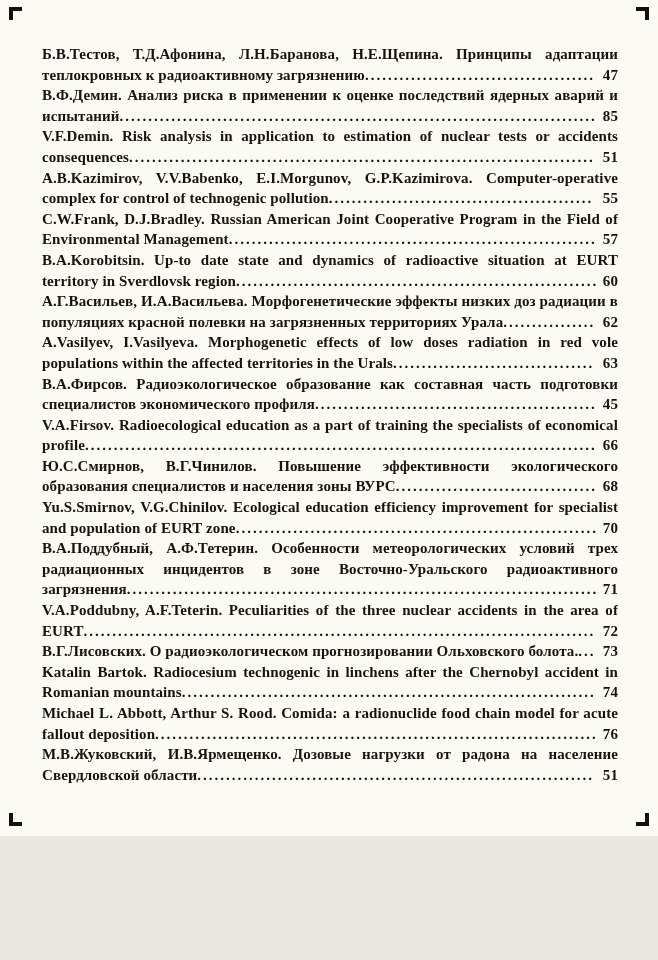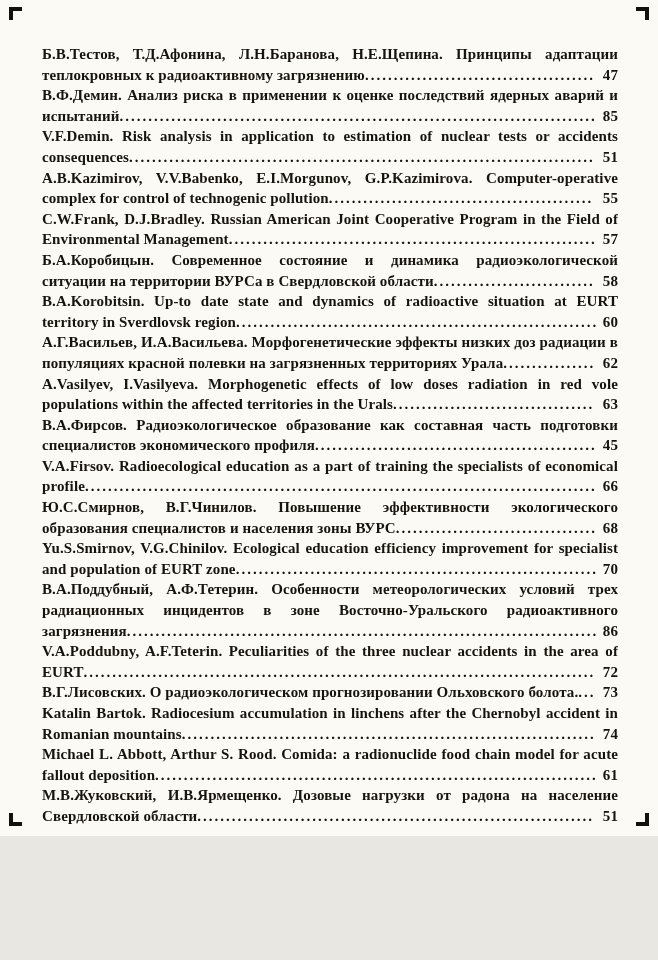--- a/index.html
+++ b/index.html
@@ -47,42 +47,41 @@
 
     <div class="entry"><span class="txt">В.Ф.Демин. Анализ риска в применении к оценке последствий ядерных аварий и испытаний</span><span class="leader">...................................................................................</span><span class="num">85</span></div>
 
     <div class="entry"><span class="txt">V.F.Demin. Risk analysis in application to estimation of nuclear tests or accidents consequences</span><span class="leader">.................................................................................</span><span class="num">51</span></div>
 
 
     <div class="entry"><span class="txt">A.B.Kazimirov, V.V.Babenko, E.I.Morgunov, G.P.Kazimirova. Computer-operative complex for control of technogenic pollution</span><span class="leader">..............................................</span><span class="num">55</span></div>
 
     <div class="entry"><span class="txt">C.W.Frank, D.J.Bradley. Russian American Joint Cooperative Program in the Field of Environmental Management</span><span class="leader">................................................................</span><span class="num">57</span></div>
 
-    <div class="entry"><span class="txt">Б.А.Коробицын. Современное состояние и динамика радиоэкологической ситуации на территории ВУРСа в Свердловской области</span><span class="leader">............................</span><span class="num">58</span></div>
 
     <div class="entry"><span class="txt">B.A.Korobitsin. Up-to date state and dynamics of radioactive situation at EURT territory in Sverdlovsk region</span><span class="leader">...............................................................</span><span class="num">60</span></div>
 
     <div class="entry"><span class="txt">А.Г.Васильев, И.А.Васильева. Морфогенетические эффекты низких доз радиации в популяциях красной полевки на загрязненных территориях Урала</span><span class="leader">................</span><span class="num">62</span></div>
 
     <div class="entry"><span class="txt">A.Vasilyev, I.Vasilyeva. Morphogenetic effects of low doses radiation in red vole populations within the affected territories in the Urals</span><span class="leader">...................................</span><span class="num">63</span></div>
 
     <div class="entry"><span class="txt">В.А.Фирсов. Радиоэкологическое образование как составная часть подготовки специалистов экономического профиля</span><span class="leader">.................................................</span><span class="num">45</span></div>
 
     <div class="entry"><span class="txt">V.A.Firsov. Radioecological education as a part of training the specialists of economical profile</span><span class="leader">.........................................................................................</span><span class="num">66</span></div>
 
     <div class="entry"><span class="txt">Ю.С.Смирнов, В.Г.Чинилов. Повышение эффективности экологического образования специалистов и населения зоны ВУРС</span><span class="leader">...................................</span><span class="num">68</span></div>
 
     <div class="entry"><span class="txt">Yu.S.Smirnov, V.G.Chinilov. Ecological education efficiency improvement for specialist and population of EURT zone</span><span class="leader">...............................................................</span><span class="num">70</span></div>
 
-    <div class="entry"><span class="txt">В.А.Поддубный, А.Ф.Тетерин. Особенности метеорологических условий трех радиационных инцидентов в зоне Восточно-Уральского радиоактивного загрязнения</span><span class="leader">..................................................................................</span><span class="num">86</span></div>
+    <div class="entry"><span class="txt">В.А.Поддубный, А.Ф.Тетерин. Особенности метеорологических условий трех радиационных инцидентов в зоне Восточно-Уральского радиоактивного загрязнения</span><span class="leader">..................................................................................</span><span class="num">71</span></div>
 
     <div class="entry"><span class="txt">V.A.Poddubny, A.F.Teterin. Peculiarities of the three nuclear accidents in the area of EURT</span><span class="leader">.........................................................................................</span><span class="num">72</span></div>
 
     <div class="entry"><span class="txt">В.Г.Лисовских. О радиоэкологическом прогнозировании Ольховского болота.</span><span class="leader">...</span><span class="num">73</span></div>
 
-    <div class="entry"><span class="txt">Katalin Bartok. Radiocesium accumulation in linchens after the Chernobyl accident in Romanian mountains</span><span class="leader">........................................................................</span><span class="num">74</span></div>
+    <div class="entry"><span class="txt">Katalin Bartok. Radiocesium technogenic in linchens after the Chernobyl accident in Romanian mountains</span><span class="leader">........................................................................</span><span class="num">74</span></div>
 
-    <div class="entry"><span class="txt">Michael L. Abbott, Arthur S. Rood. Comida: a radionuclide food chain model for acute fallout deposition</span><span class="leader">.............................................................................</span><span class="num">61</span></div>
+    <div class="entry"><span class="txt">Michael L. Abbott, Arthur S. Rood. Comida: a radionuclide food chain model for acute fallout deposition</span><span class="leader">.............................................................................</span><span class="num">76</span></div>
 
     <div class="entry"><span class="txt">М.В.Жуковский, И.В.Ярмещенко. Дозовые нагрузки от радона на население Свердловской области</span><span class="leader">.....................................................................</span><span class="num">51</span></div>
 
   </div>
 </div>
 
 </body></html>

